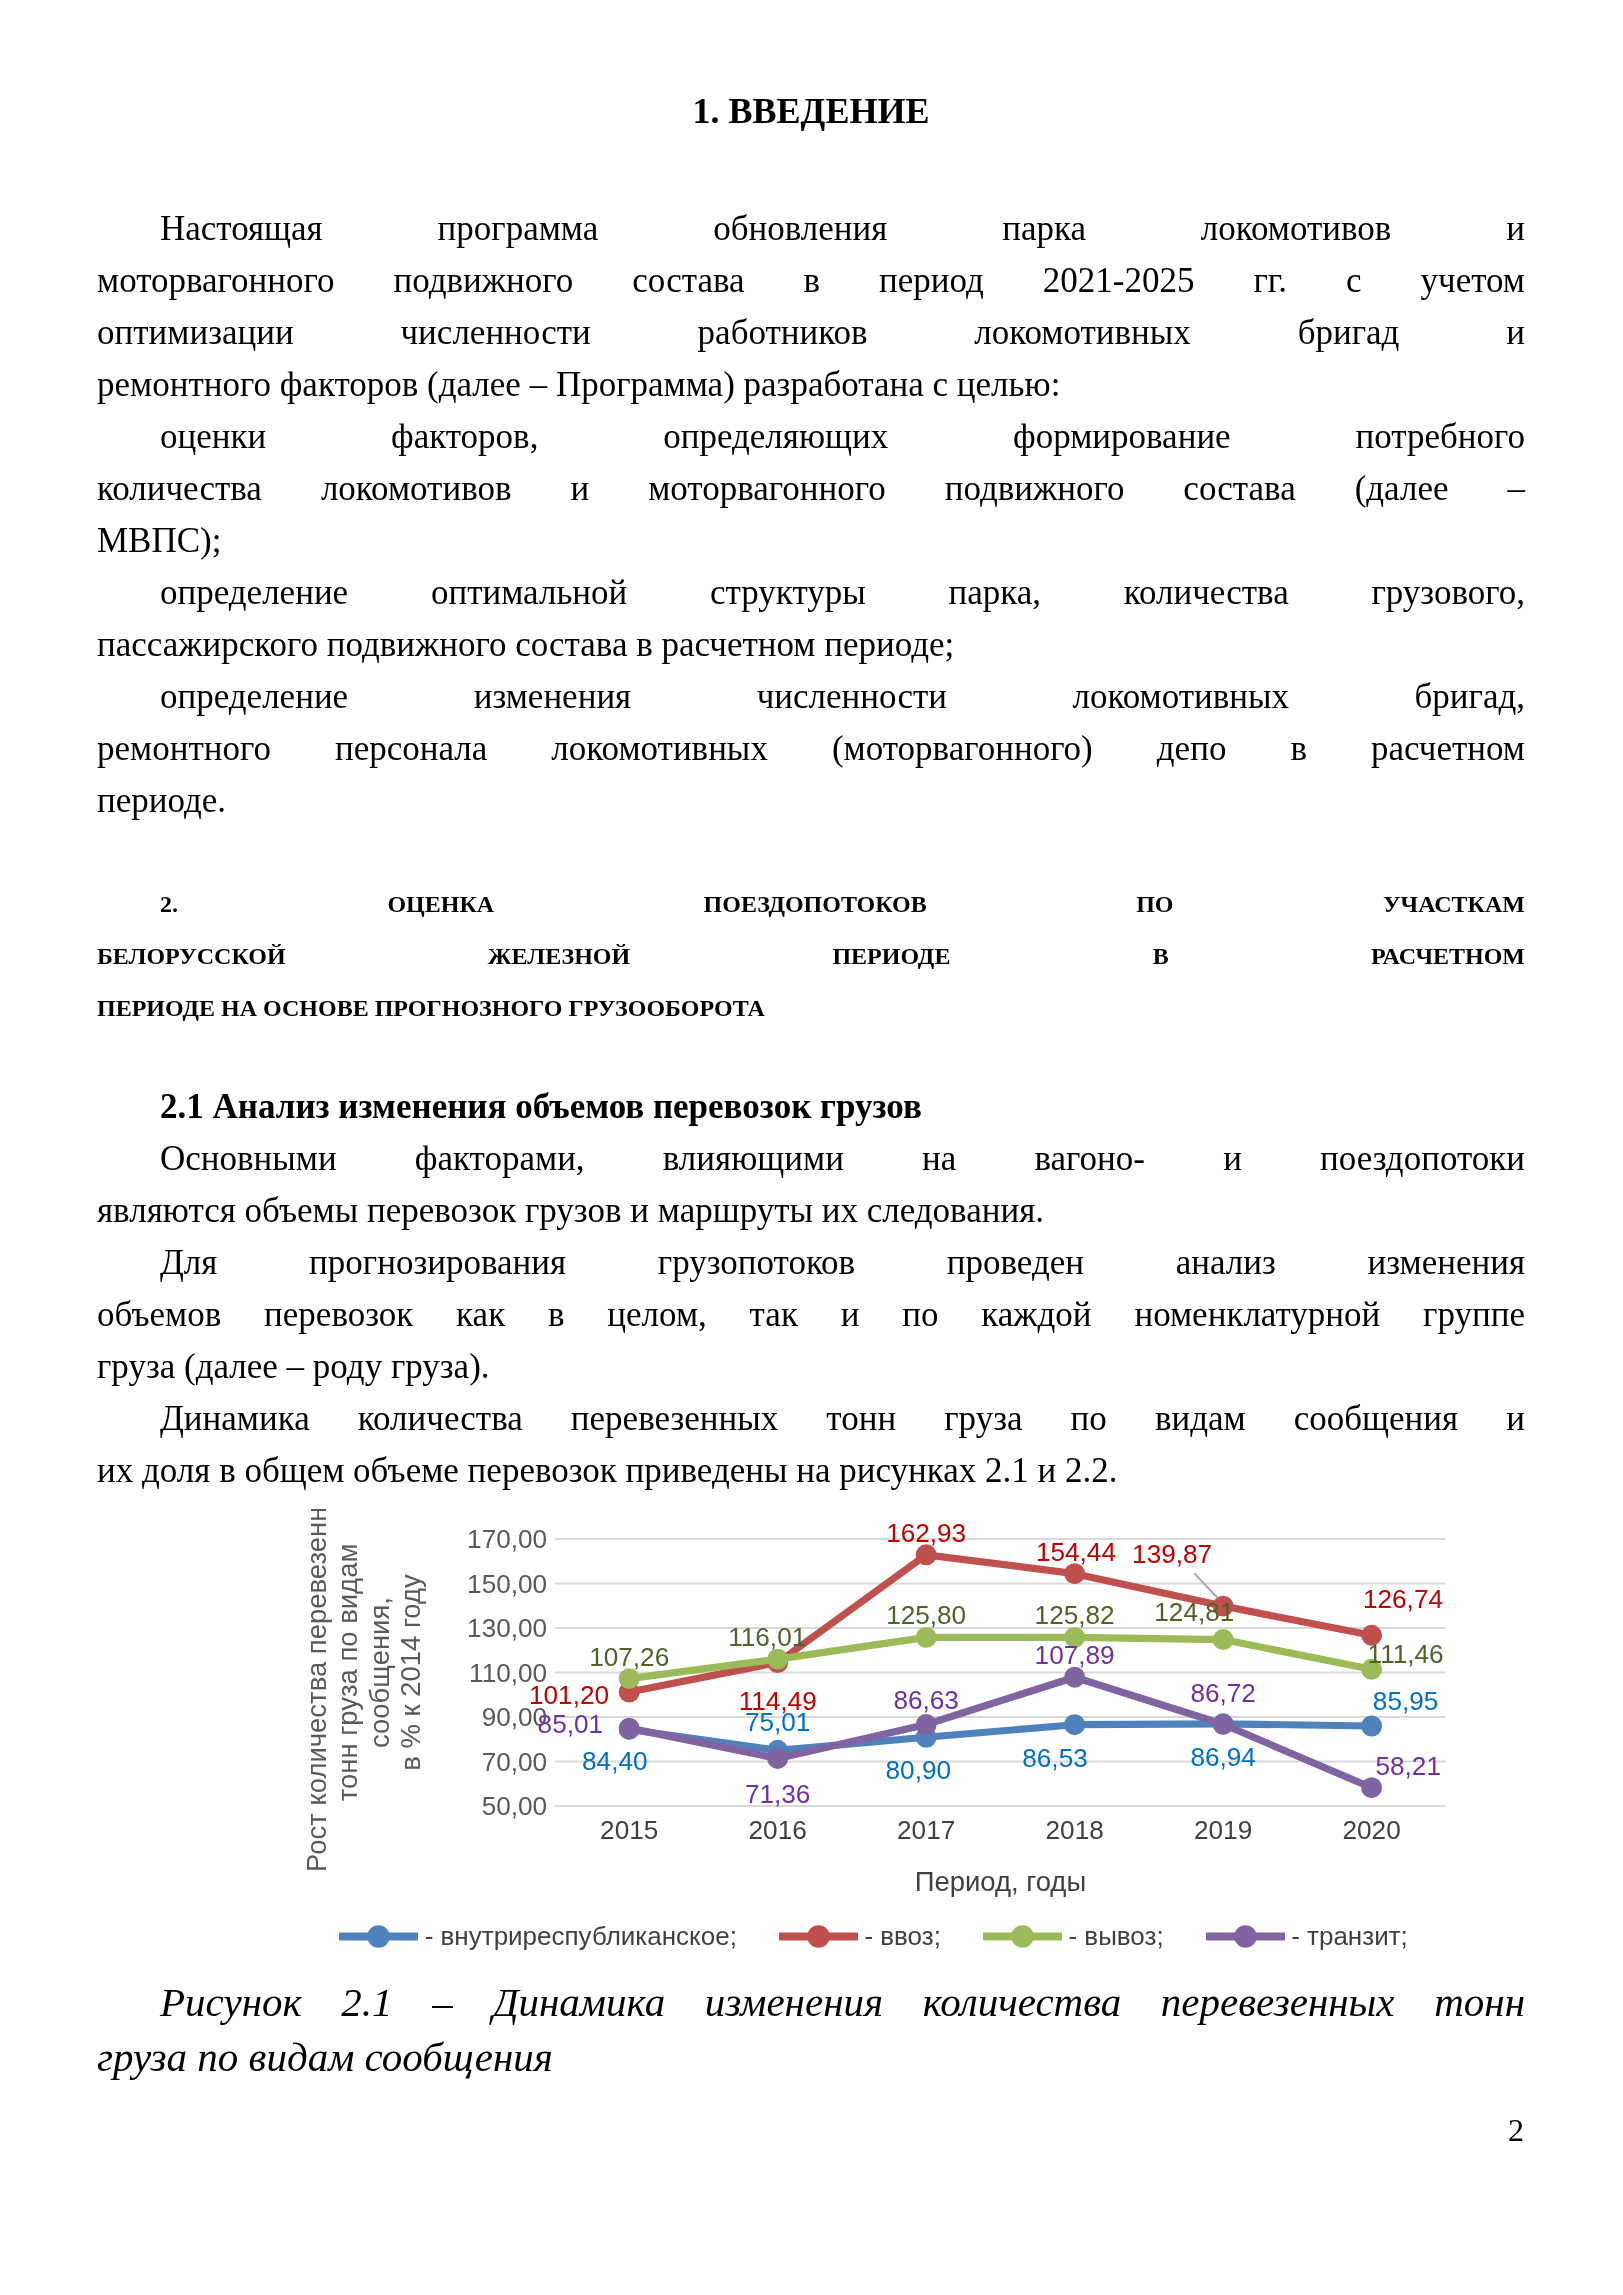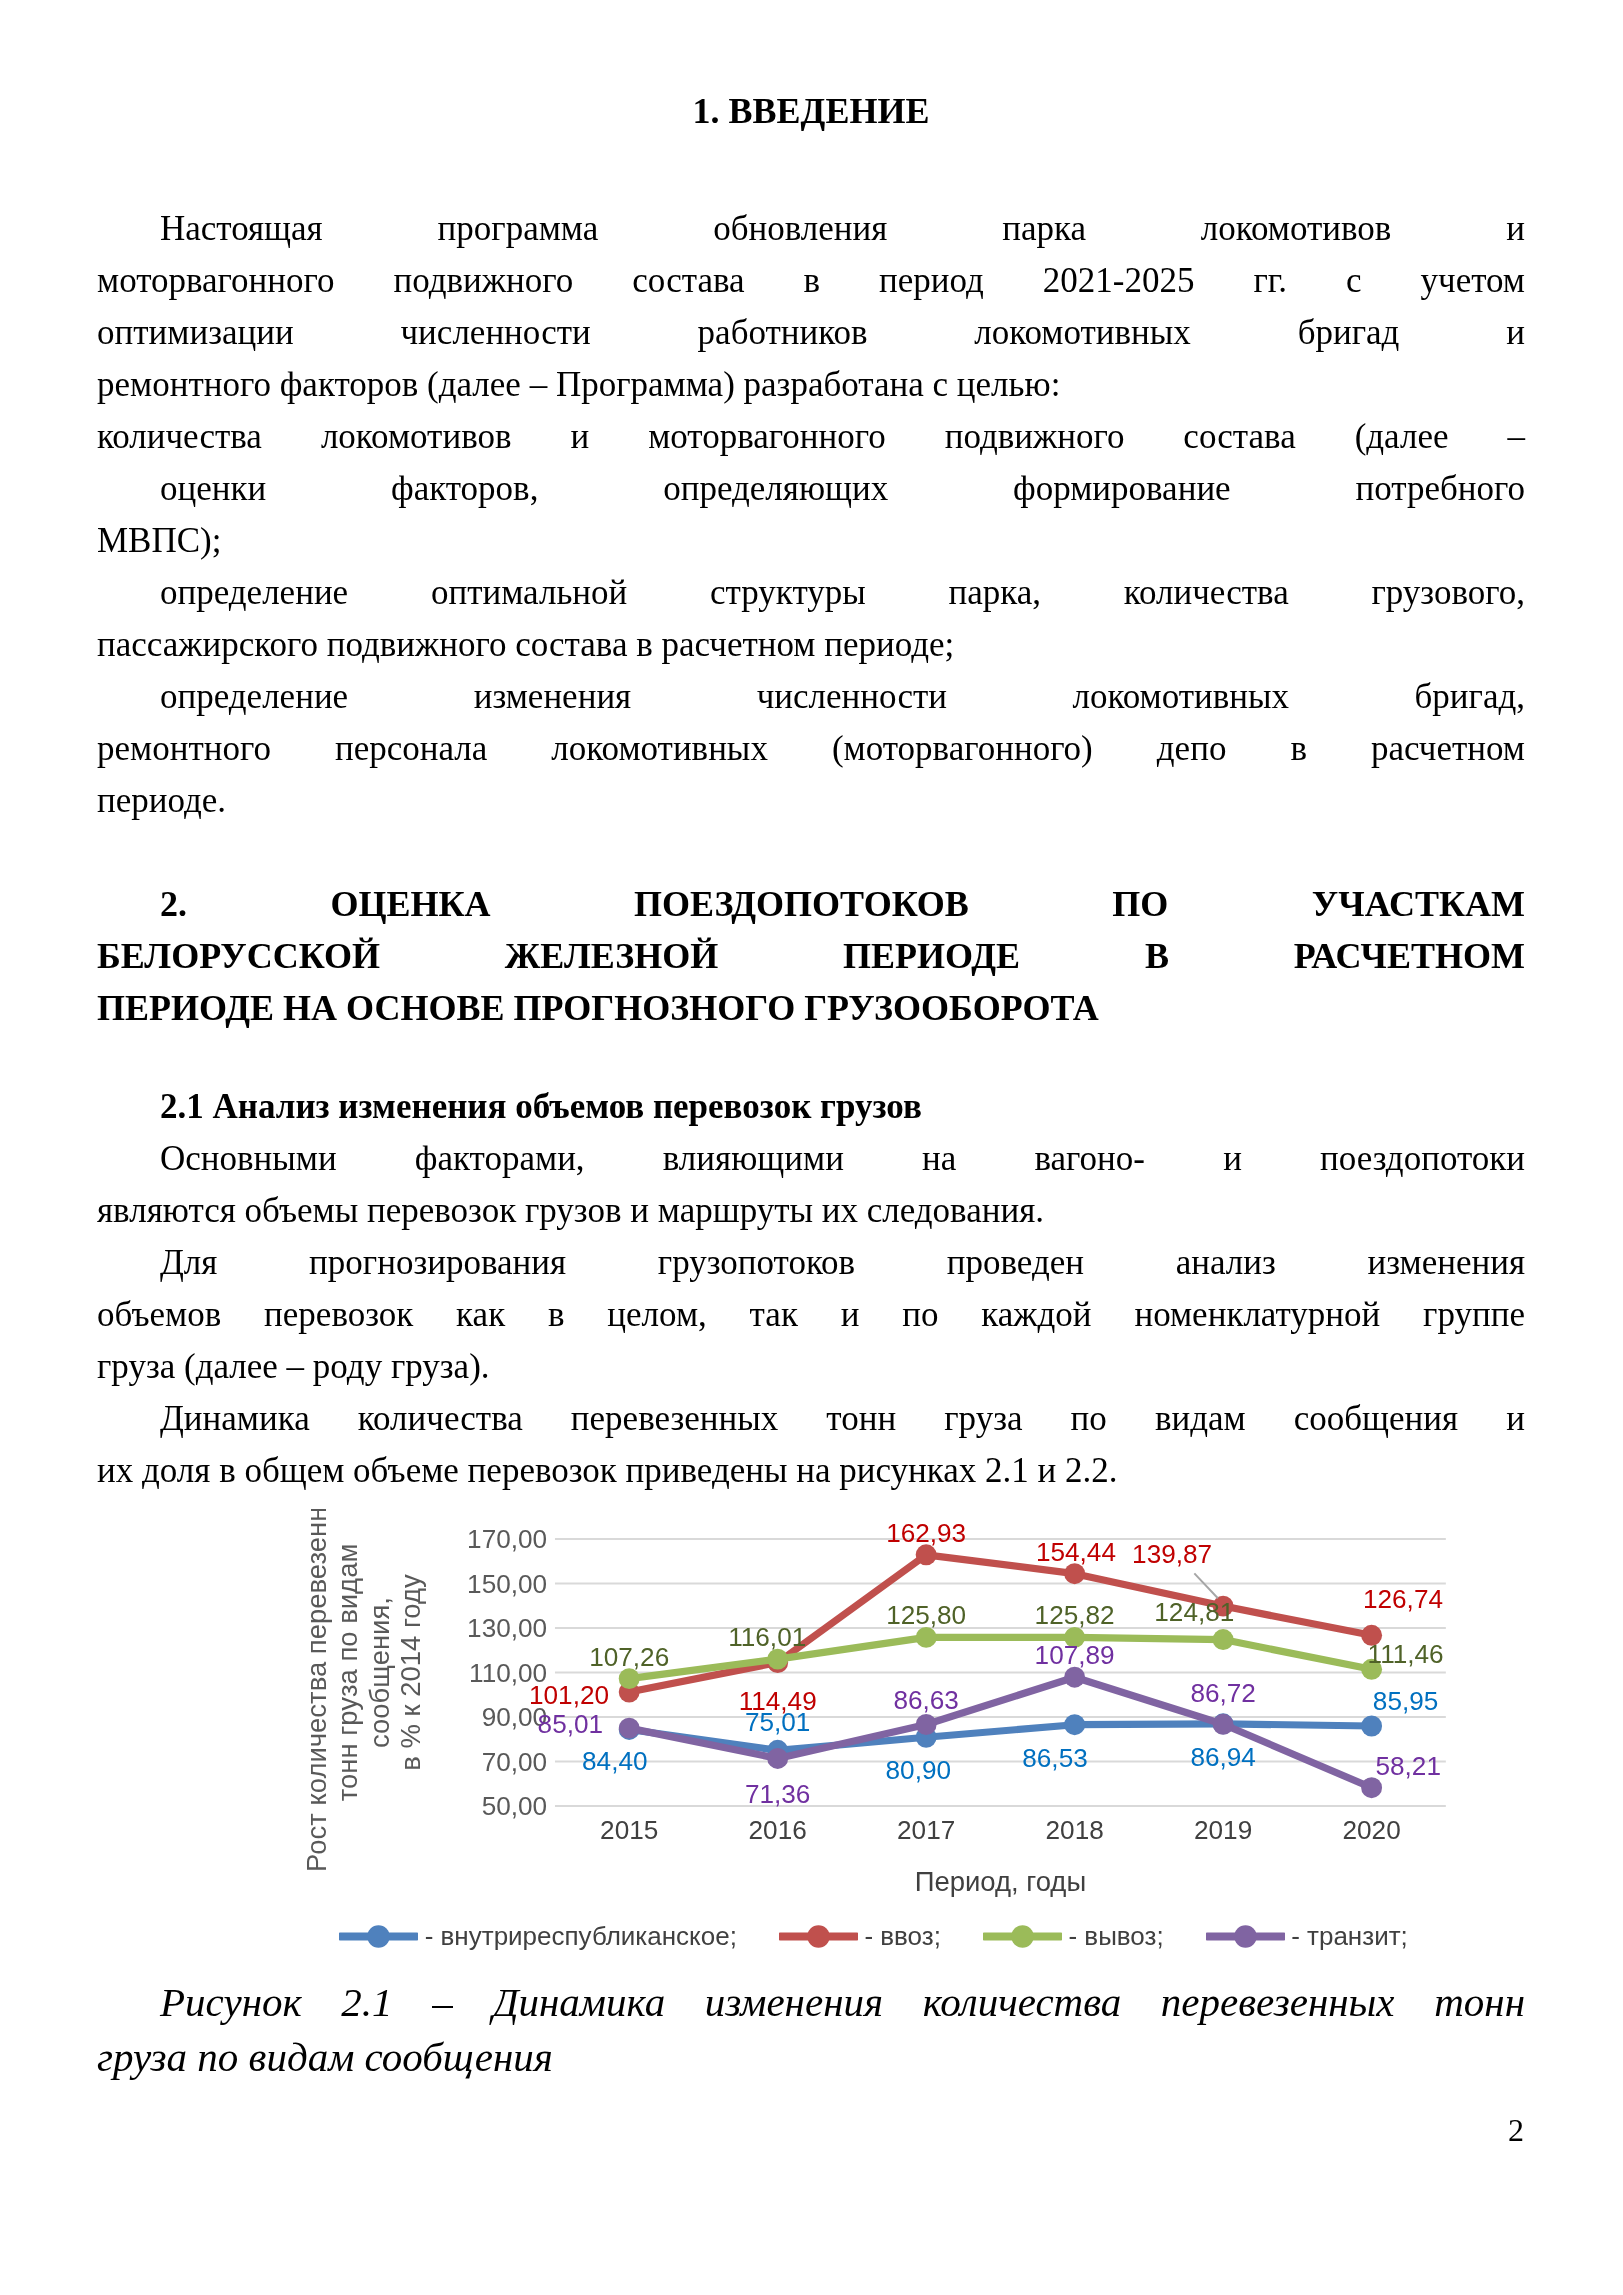--- a/index.html
+++ b/index.html
@@ -18,21 +18,21 @@
   }
   h1.doc-title {
     text-align:center;
     font-size:36px; font-weight:bold;
     margin-bottom:71px;
   }
   .par { font-size:35px; line-height:52px; }
   .par .tline { text-align:justify; text-align-last:justify; }
   .par .tlast { text-align-last:left; }
   .par .tfirst { text-indent:63px; }
-  .h2 { font-weight:bold; font-size:36px; line-height:52px; margin-top:51px; }
+  .h2 { font-weight:bold; font-size:24px; line-height:52px; margin-top:51px; }
   .h2 .tline { text-align:justify; text-align-last:justify; }
   .h2 .tlast { text-align-last:left; }
   .h2 .tfirst { text-indent:63px; }
   .h3 {
     font-weight:bold; font-size:35px; line-height:52px;
     text-indent:63px; margin-top:47px;
   }
   .chart-block {
     margin-top:11.8px;
     margin-left:191px;
@@ -68,22 +68,22 @@
 
   <h1 class="doc-title">1. ВВЕДЕНИЕ</h1>
 
   <div class="par">
       <div class="tline tfirst">Настоящая программа обновления парка локомотивов и</div>
       <div class="tline">моторвагонного подвижного состава в период 2021-2025 гг. с учетом</div>
       <div class="tline">оптимизации численности работников локомотивных бригад и</div>
       <div class="tline tlast">ремонтного факторов (далее – Программа) разработана с целью:</div>
     </div>
   <div class="par">
+      <div class="tline tfirst">оценки факторов, определяющих формирование потребного</div>
       <div class="tline">количества локомотивов и моторвагонного подвижного состава (далее –</div>
-      <div class="tline tfirst">оценки факторов, определяющих формирование потребного</div>
       <div class="tline tlast">МВПС);</div>
     </div>
   <div class="par">
       <div class="tline tfirst">определение оптимальной структуры парка, количества грузового,</div>
       <div class="tline tlast">пассажирского подвижного состава в расчетном периоде;</div>
     </div>
   <div class="par">
       <div class="tline tfirst">определение изменения численности локомотивных бригад,</div>
       <div class="tline">ремонтного персонала локомотивных (моторвагонного) депо в расчетном</div>
       <div class="tline tlast">периоде.</div>

